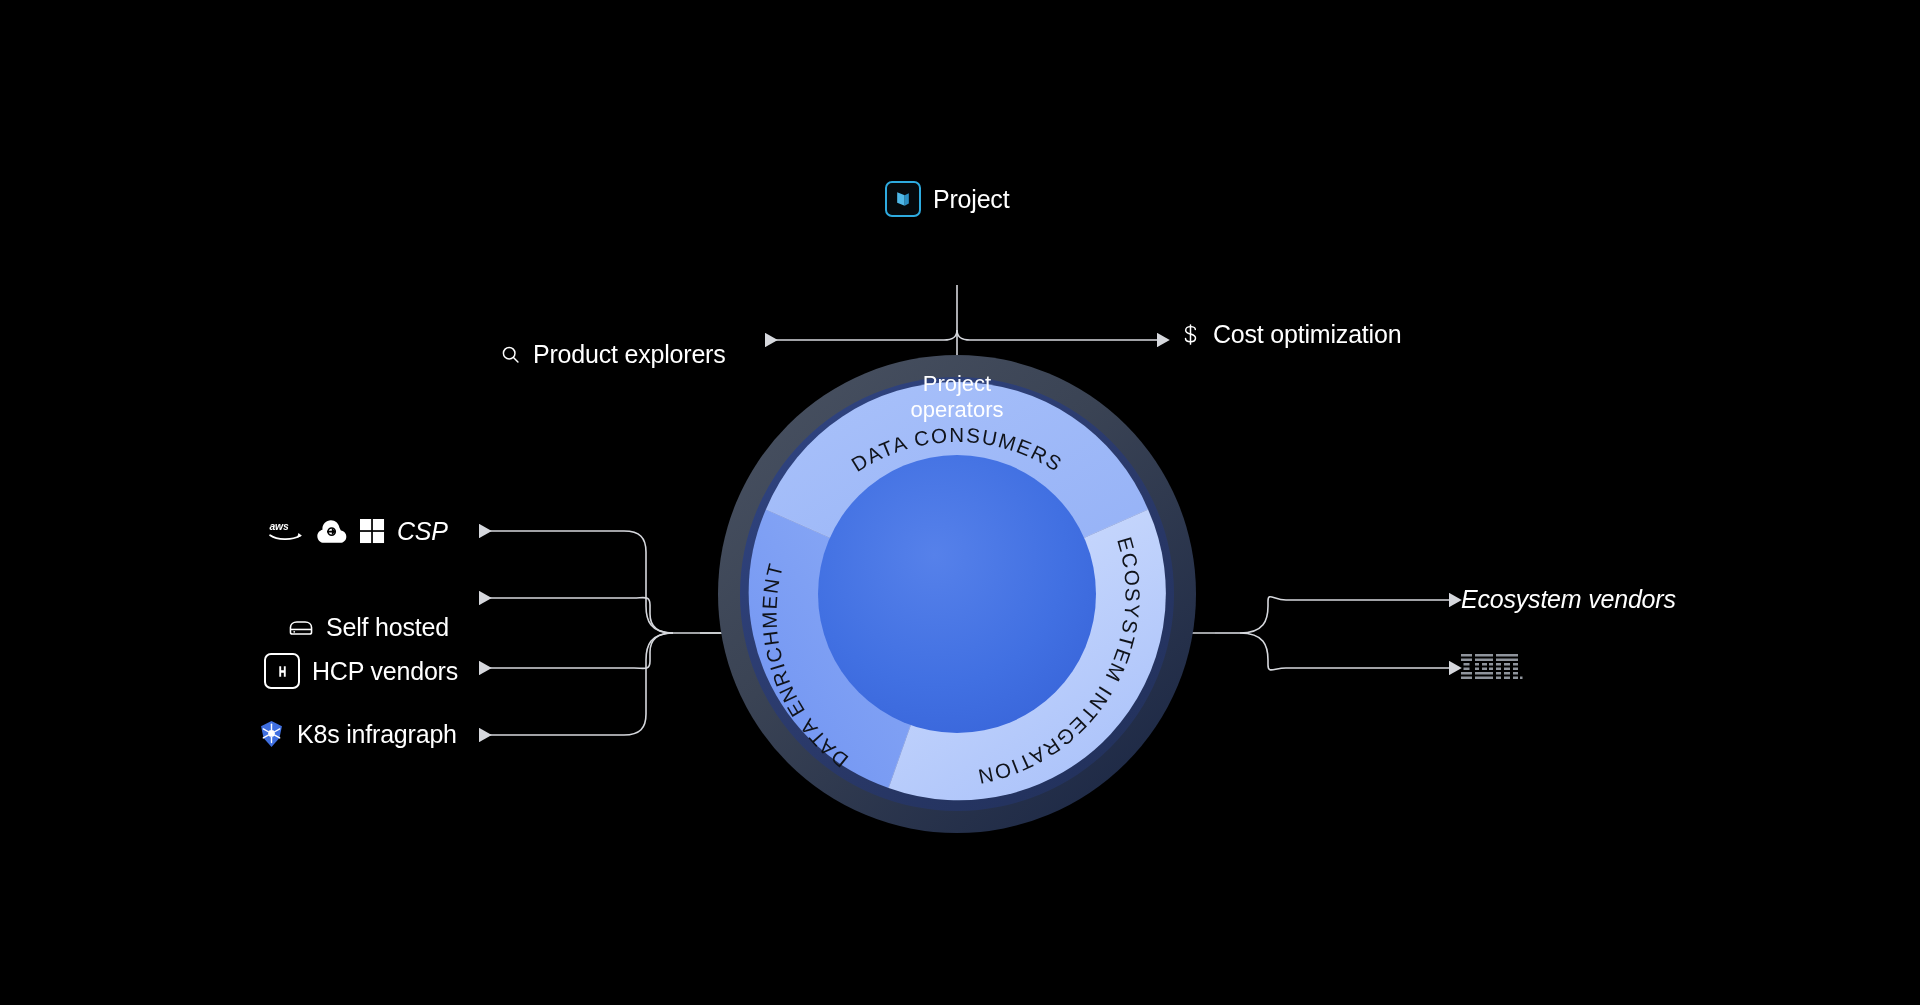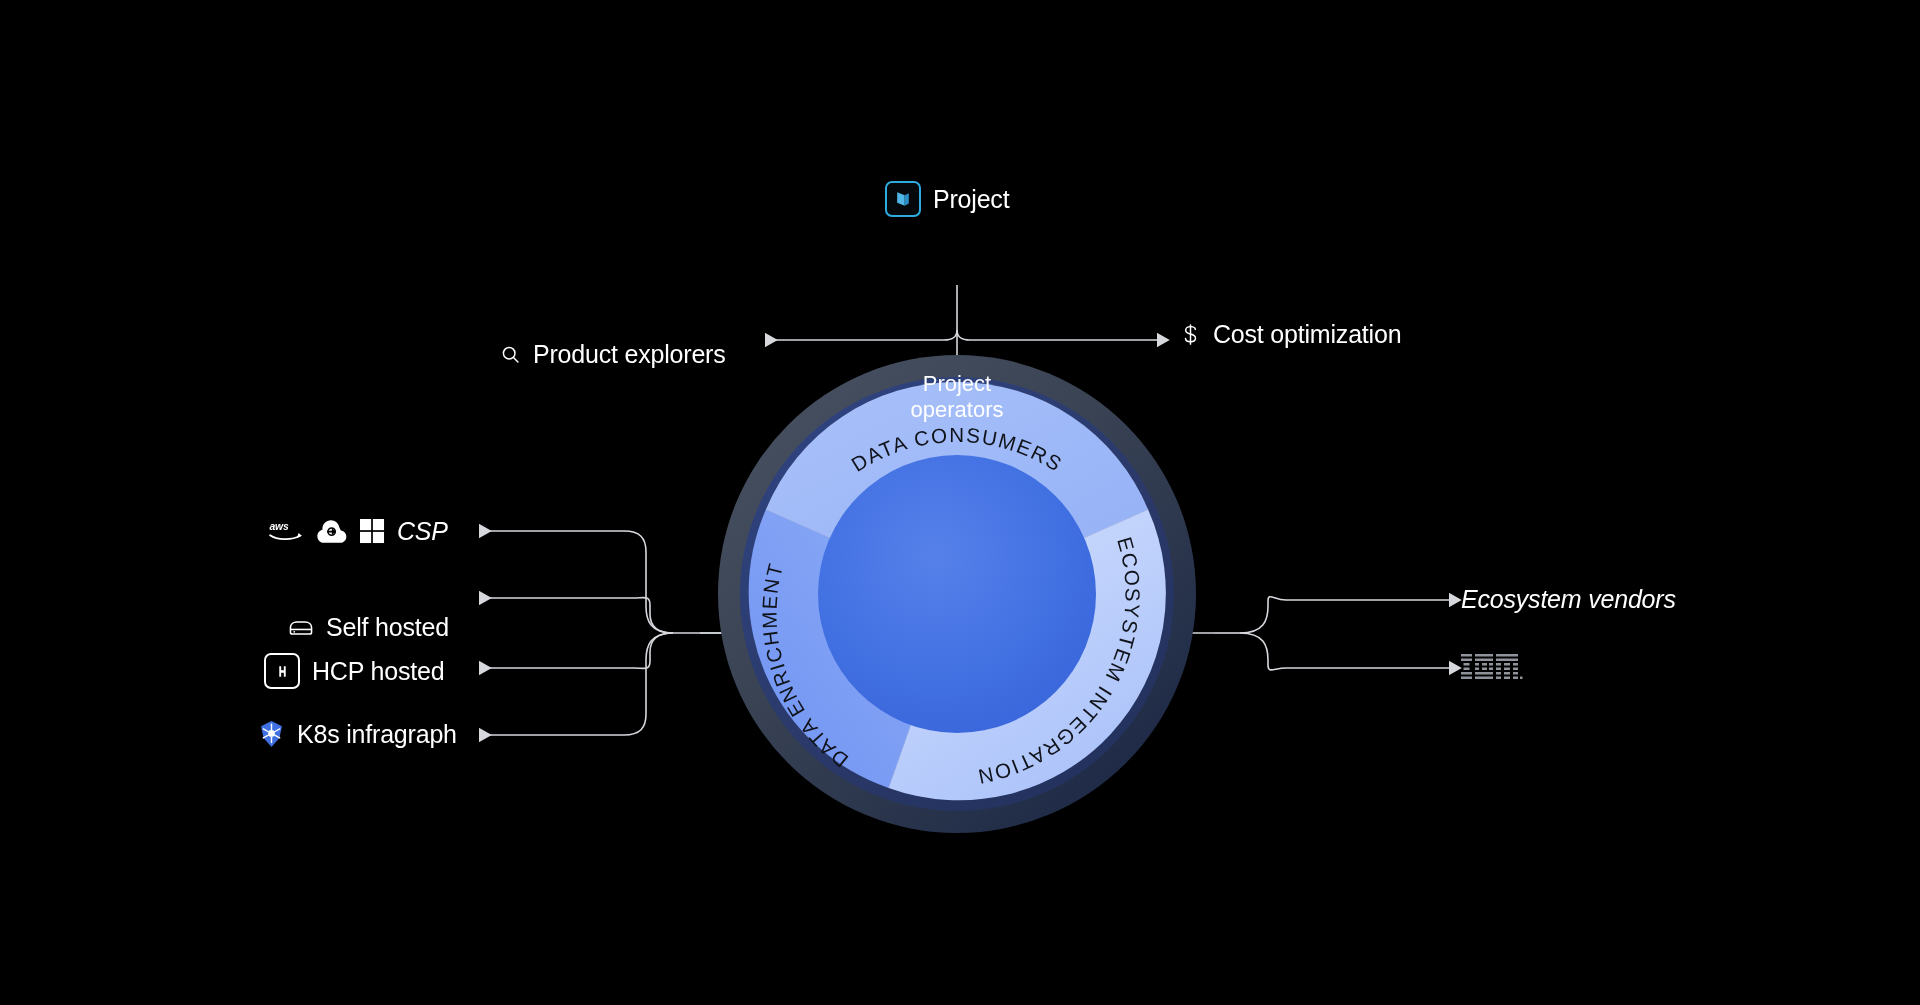--- a/index.html
+++ b/index.html
@@ -247,21 +247,21 @@
     <span class="lbl">Self hosted</span>
   </div>
 
   <div class="node" style="left:264px;top:653px;">
     <span class="ico box-ico box-hcp">
       <svg width="19" height="21" viewBox="0 0 20 22" aria-hidden="true">
         <path d="M10 0.6 L18.6 5.5 L18.6 16.5 L10 21.4 L1.4 16.5 L1.4 5.5 Z" fill="#000000" stroke="none"></path>
         <path d="M6.6 5.4 L8.6 5.4 L8.6 9.6 L11.4 9.6 L11.4 5.4 L13.4 5.4 L13.4 16.6 L11.4 16.6 L11.4 12.2 L8.6 12.2 L8.6 16.6 L6.6 16.6 Z" fill="#ffffff"></path>
       </svg>
     </span>
-    <span class="lbl">HCP hosted</span>
+    <span class="lbl">HCP vendors</span>
   </div>
 
   <div class="node" style="left:258px;top:720px;">
     <span class="ico">
       <svg width="27" height="28" viewBox="0 0 28 30" aria-hidden="true">
         <path d="M14 1 L25.2 6.6 L22.5 19.2 L14 28.8 L5.5 19.2 L2.8 6.6 Z" fill="#3f6fe0"></path>
         <circle cx="14" cy="14.4" r="3.6" fill="#ffffff"></circle>
         <g stroke="#ffffff" stroke-width="1.5" stroke-linecap="round">
           <line x1="14" y1="4.6" x2="14" y2="10.4"></line>
           <line x1="14" y1="18.4" x2="14" y2="24.2"></line>

